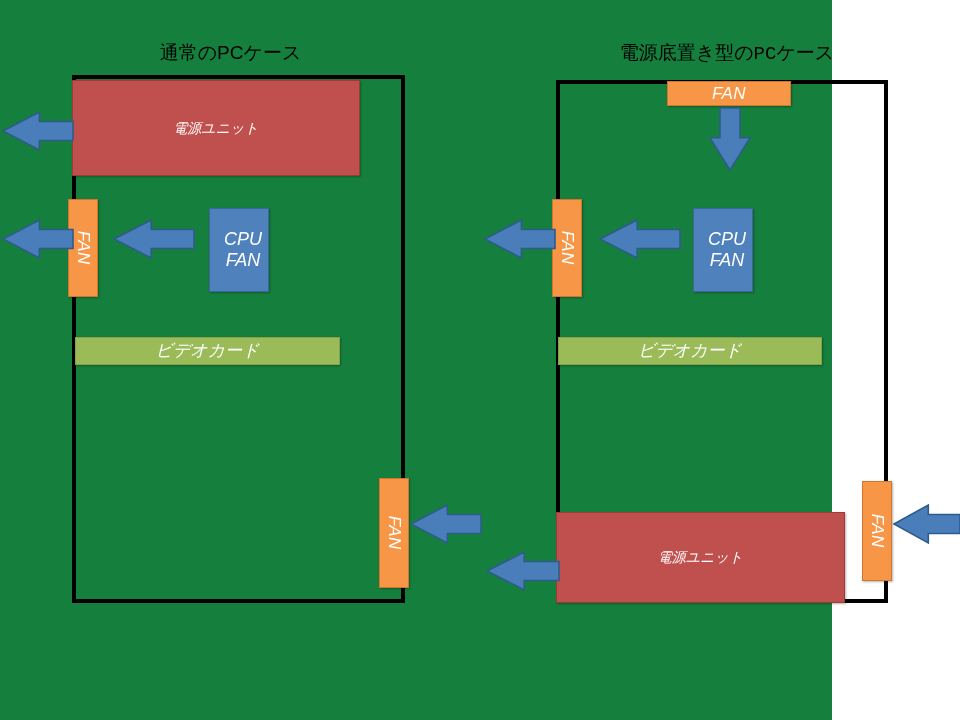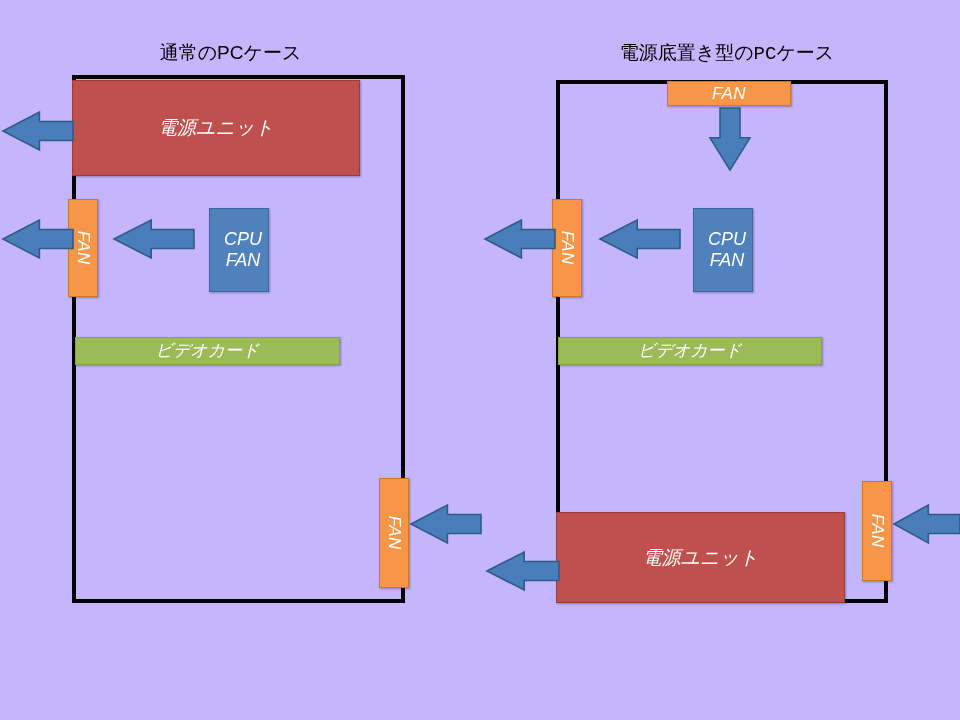--- a/index.html
+++ b/index.html
@@ -11,23 +11,23 @@
     width: 960px;
     height: 720px;
     position: relative;
     overflow: hidden;
     font-family: "Liberation Sans", "DejaVu Sans", sans-serif;
   }
 
   #stage {
     position: absolute;
     left: 0; top: 0;
-    width: 960px;
+    width: 832px;
     height: 720px;
-    background: #c4b5fd;
+    background: #15803d;
   }
 
   .panel-title {
     position: absolute;
     font-size: 19px;
     color: #000000;
     white-space: nowrap;
     text-align: center;
     letter-spacing: 0px;
   }
@@ -47,21 +47,21 @@
     justify-content: center;
     color: #ffffff;
     text-align: center;
     line-height: 1.15;
     font-style: italic;
   }
   .box-psu {
     background: #C0504D;
     border: 1px solid #9C3B38;
     box-shadow: 1px 1px 2px rgba(0,0,0,0.30);
-    font-size: 19px;
+    font-size: 14px;
   }
   .box-video {
     background: #9BBB59;
     border: 1px solid #85A447;
     box-shadow: 1px 1px 2px rgba(0,0,0,0.30);
     font-size: 17px;
   }
   .box-cpufan {
     background: #4F81BD;
     border: 1px solid #3C669B;

